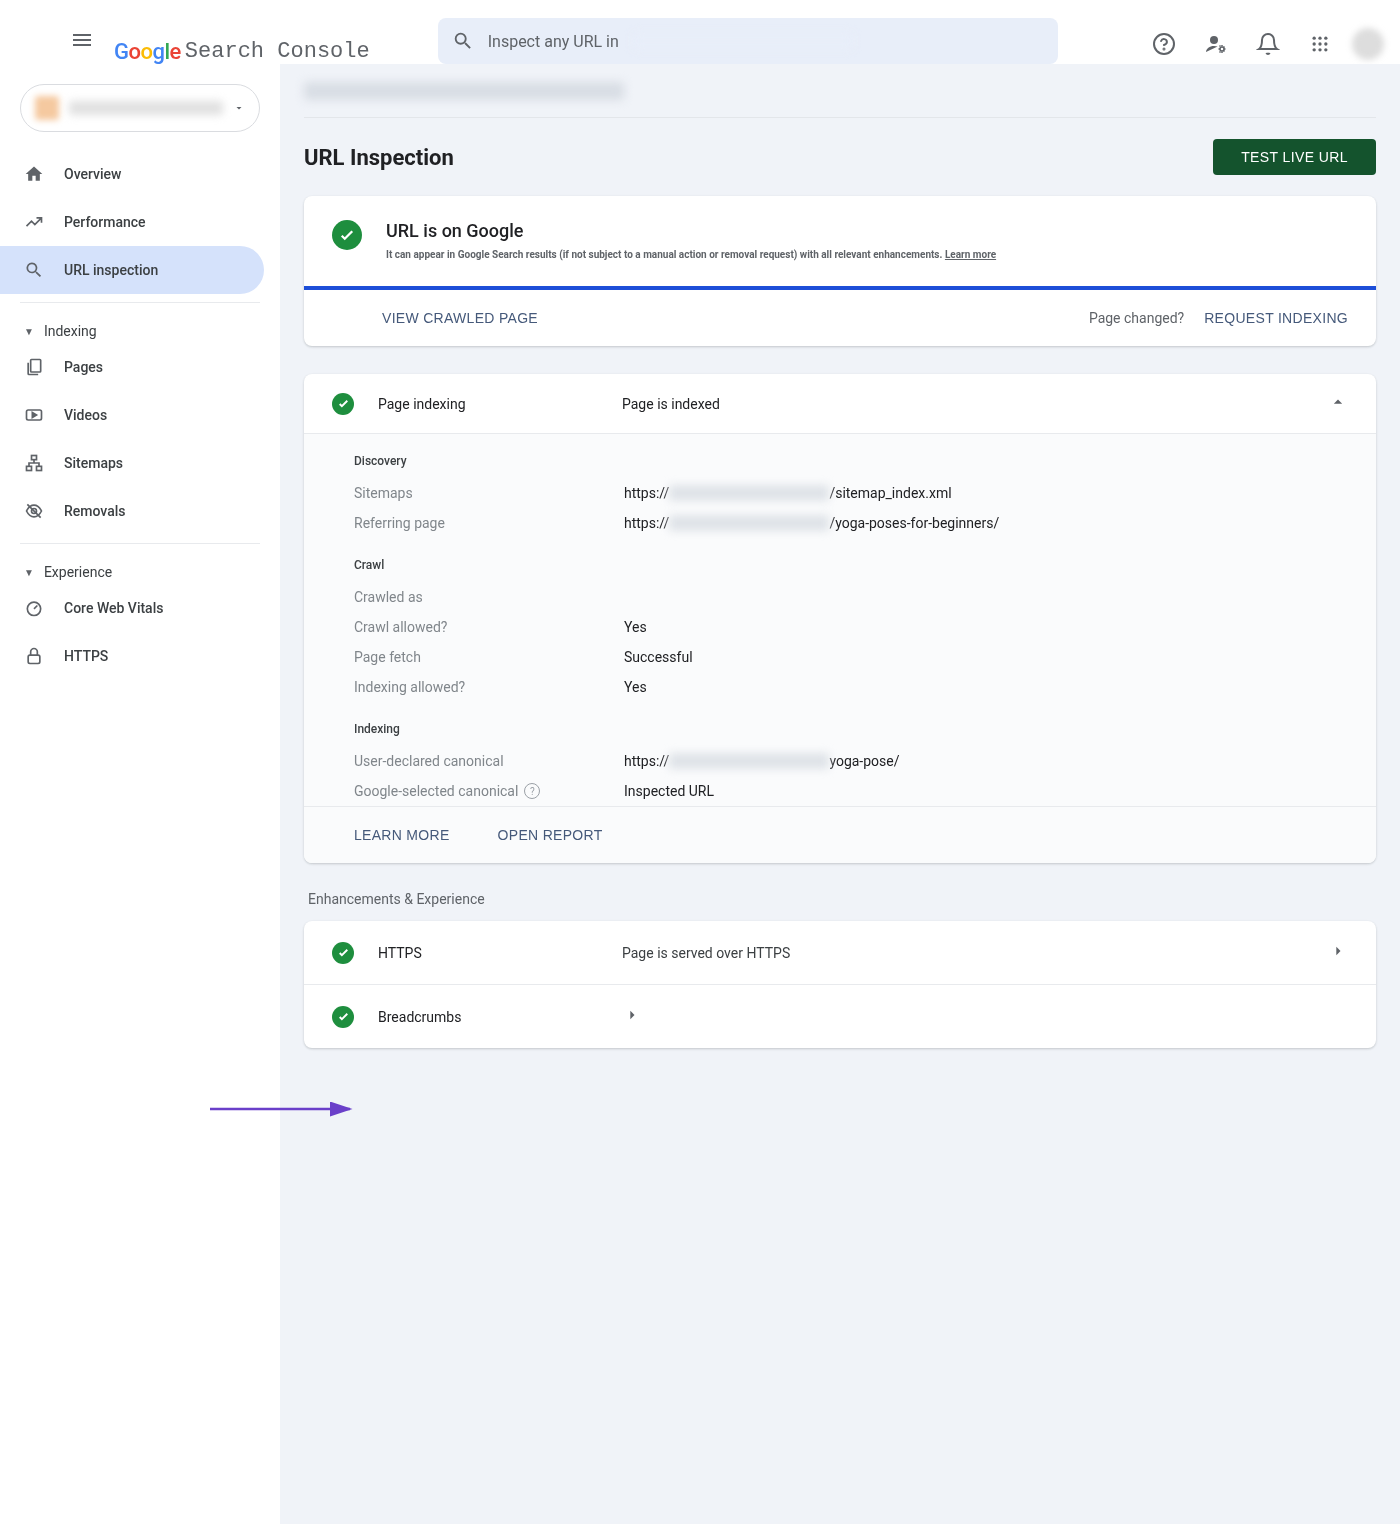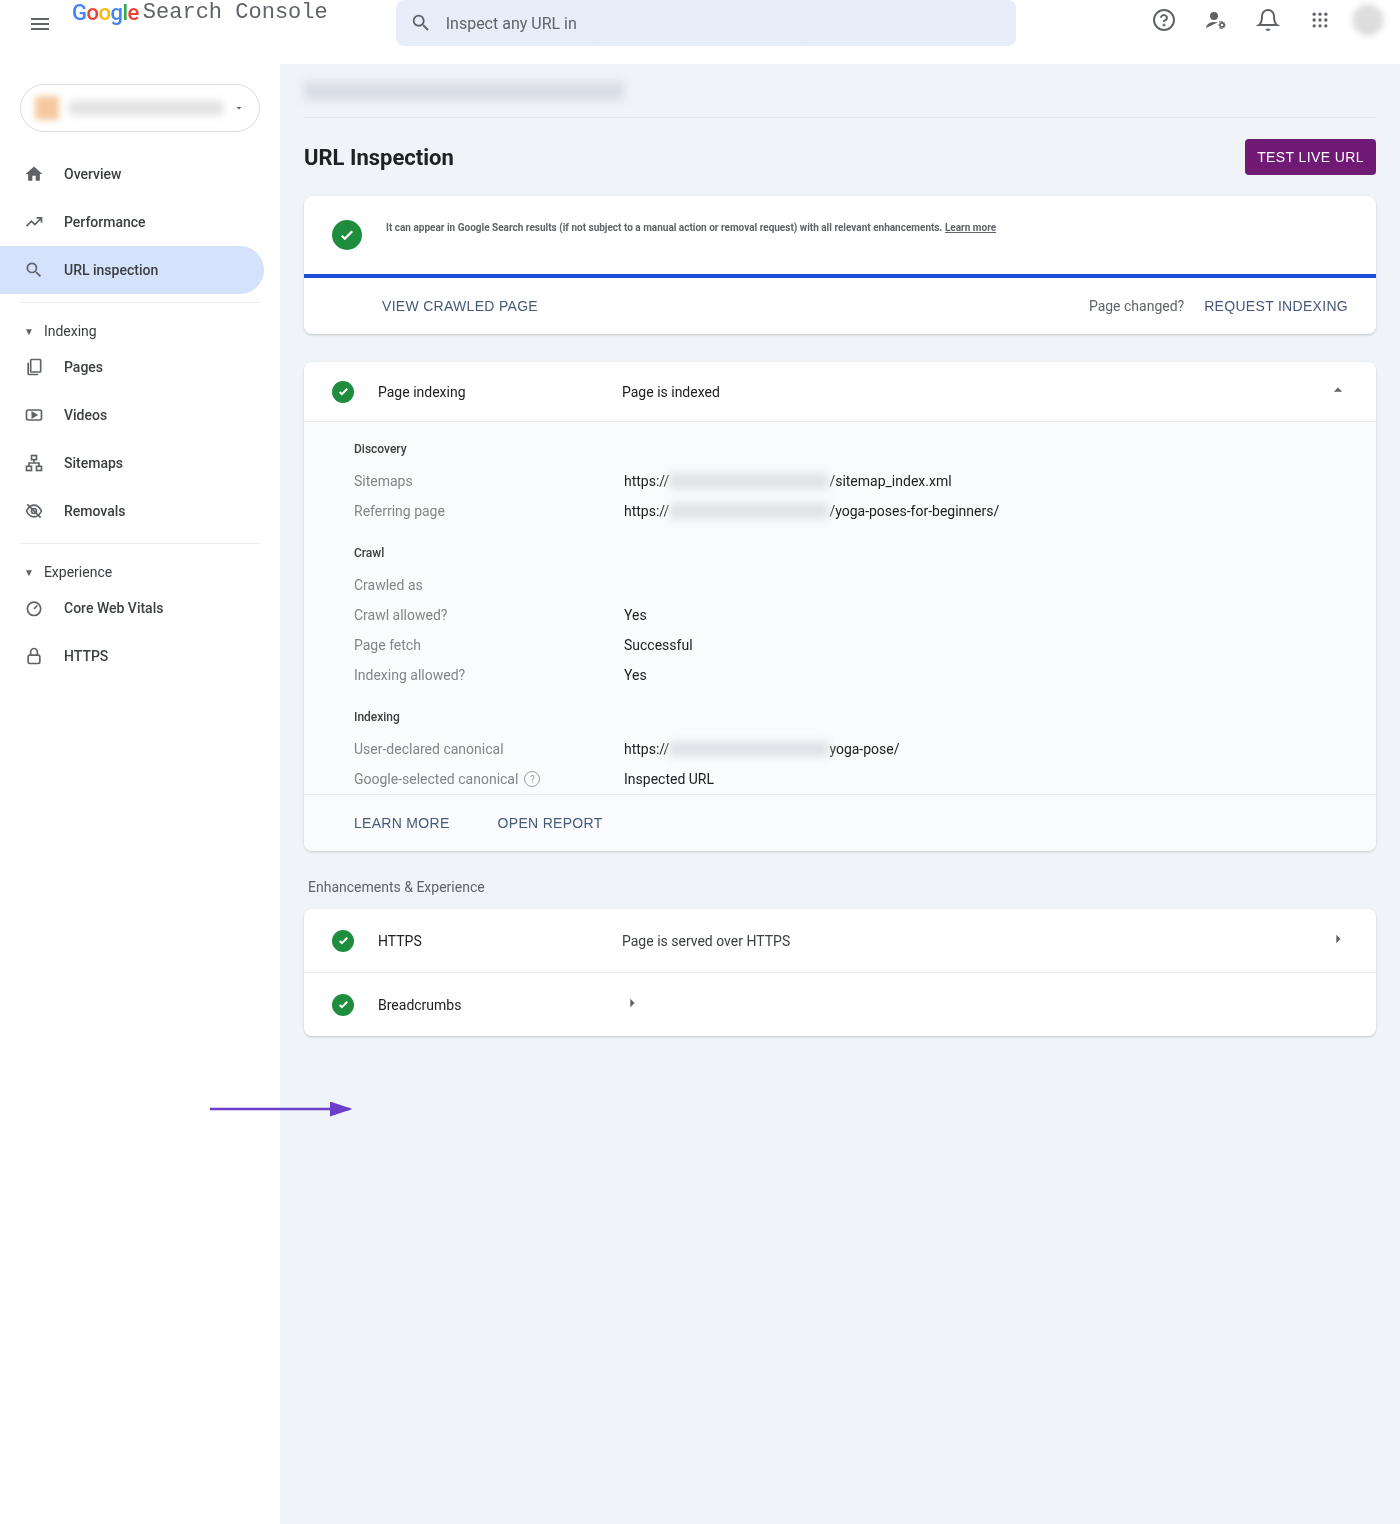--- a/index.html
+++ b/index.html
@@ -1,20 +1,20 @@
 <!DOCTYPE html>
 <html><head>
 <meta charset="utf-8">
 <style>
   * { box-sizing: border-box; margin: 0; padding: 0; }
   body { font-family: 'Google Sans', Roboto, Arial, sans-serif; background: #fff; color: #202124; font-size: 14px; }
   .app { display: flex; flex-direction: column; height: 100vh; }
 
   
-  .gsc-header { display: flex; align-items: flex-start; height: 64px; padding: 0 16px; gap: 8px; }
+  .gsc-header { display: flex; align-items: flex-end; height: 64px; padding: 0 16px; gap: 8px; margin-left: 42px; }
   .hamburger-btn { width: 48px; height: 48px; border: none; background: none; border-radius: 50%; display: flex; align-items: center; justify-content: center; cursor: pointer; color: #5f6368; }
   .logo { display: flex; align-items: center; gap: 4px; margin-right: 60px; }
   .logo-google { font-size: 22px; font-weight: 500; letter-spacing: -0.5px; }
   .g1 { color: #4285F4; } .g2 { color: #EA4335; } .g3 { color: #FBBC05; } .g4 { color: #4285F4; } .g5 { color: #34A853; } .g6 { color: #EA4335; }
   .logo-sc { font-size: 22px; color: #5f6368; font-weight: 400; font-family: Liberation Mono, monospace; }
   .search-wrap { flex: 1; max-width: 620px; background: #e8eef9; border-radius: 8px; height: 46px; display: flex; align-items: center; padding: 0 14px; gap: 14px; }
   .search-blur { display:inline-block; width:220px; height:18px; background:#e8eef9; filter: blur(4px); border-radius:3px;}
   .hdr-right { display: flex; align-items: center; gap: 12px; margin-left: auto; }
   .hdr-icon-btn { width: 40px; height: 40px; border: none; background: none; border-radius: 50%; display: flex; align-items: center; justify-content: center; cursor: pointer; color: #5f6368; }
   .avatar { width: 32px; height: 32px; border-radius: 50%; background: #ddd; filter: blur(3px); }
@@ -33,21 +33,21 @@
   .nav-section { padding: 12px 24px 4px 24px; color: #3c4043; font-size: 14px; display: flex; align-items: center; gap: 10px; cursor:pointer;}
   .nav-section .tri { color: #5f6368; font-size: 10px; }
   .nav-divider { height: 1px; background: #e8eaed; margin: 8px 20px; }
 
   
   .main { flex: 1; background: #f0f3f8; padding: 0 24px 40px 24px; max-width: 1120px;}
   .breadcrumb { height: 54px; display: flex; align-items: center; border-bottom: 1px solid #e3e6ea; }
   .breadcrumb-blur { height: 18px; width: 320px; background: #d8dde4; filter: blur(5px); border-radius:3px;}
   .page-header { height: 78px; display: flex; align-items: center; justify-content: space-between; }
   .page-title { font-size: 22px; color: #202124; }
-  .test-btn { background: #701a75; color: #fff; border: none; border-radius: 4px; padding: 10px 12px; font-size: 14px; font-weight: 500; letter-spacing: 0.4px; cursor: pointer; }
+  .test-btn { background: #14532d; color: #fff; border: none; border-radius: 4px; padding: 10px 28px; font-size: 14px; font-weight: 500; letter-spacing: 0.4px; cursor: pointer; }
 
   
   .card { background: #fff; border-radius: 8px; box-shadow: 0 1px 2px rgba(60,64,67,.15), 0 1px 3px rgba(60,64,67,.1); margin-bottom: 28px; overflow: hidden; }
   .status-row { display: flex; padding: 24px 28px; gap: 24px; }
   .check-circle { width: 30px; height: 30px; border-radius: 50%; background: #1e8e3e; display: flex; align-items: center; justify-content: center; flex-shrink: 0; }
   .check-circle.sm { width: 22px; height: 22px; }
   .status-title { font-size: 18px; font-weight: 500; margin-bottom: 6px; }
   .status-sub { font-size: 10px; color: #5f6368; line-height: 1.5; max-width: 660px; font-weight: bold;}
   .status-sub a { color: #5f6368; text-decoration: underline; }
   .card-actions { border-top: 4px solid #1d4ed8; padding: 14px 28px 14px 78px; display: flex; align-items: center; }
@@ -255,20 +255,21 @@
       </div>
 
       <div class="card">
         <div class="status-row">
           <div class="check-circle">
               <svg width="18" height="18" viewBox="0 0 24 24" fill="none" stroke="#fff" stroke-width="3">
                 <path d="M5 13l4 4L19 7"></path>
               </svg>
             </div>
           <div>
+            <div class="status-title">URL is on Google</div>
             <div class="status-sub"><span>It can appear in Google Search results (if not subject to a manual action or removal request) with all relevant enhancements. </span><a href="#">Learn more</a></div>
           </div>
         </div>
         <div class="card-actions">
           <button class="link-btn">VIEW CRAWLED PAGE</button>
           <span class="spacer"></span>
           <span class="muted">Page changed?</span>
           <button class="link-btn" style="margin-right:0">REQUEST INDEXING</button>
         </div>
       </div>

